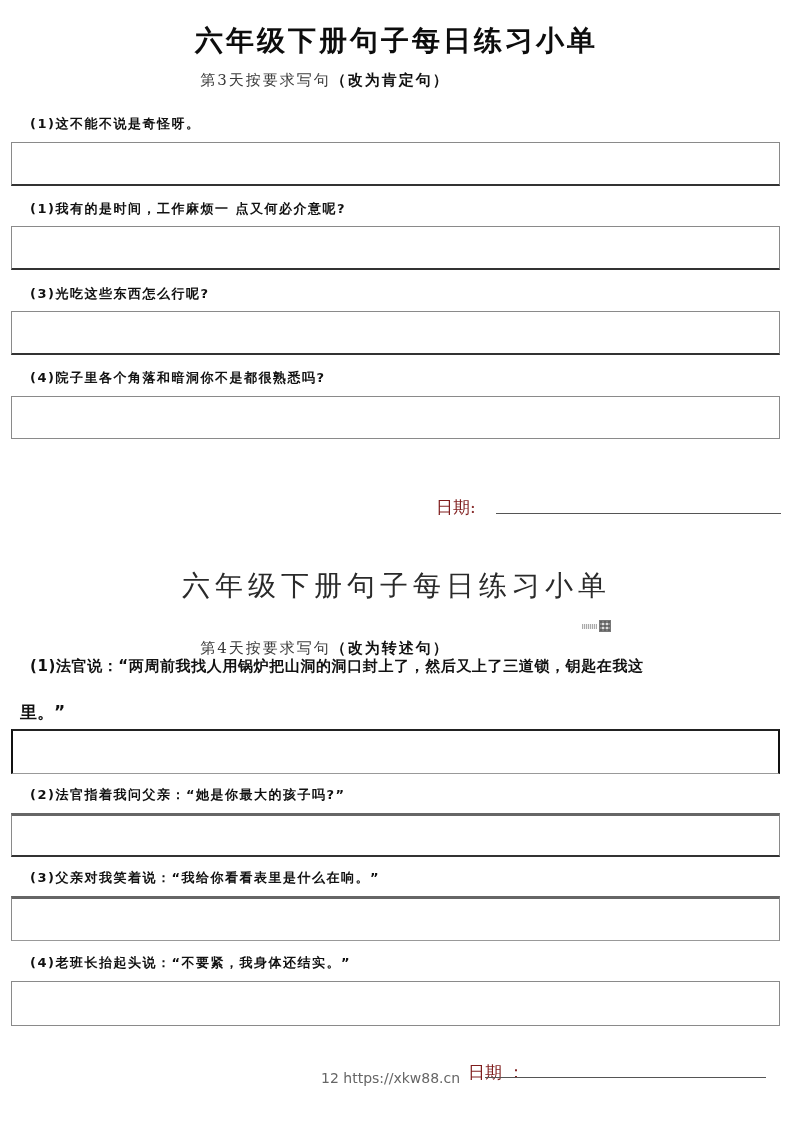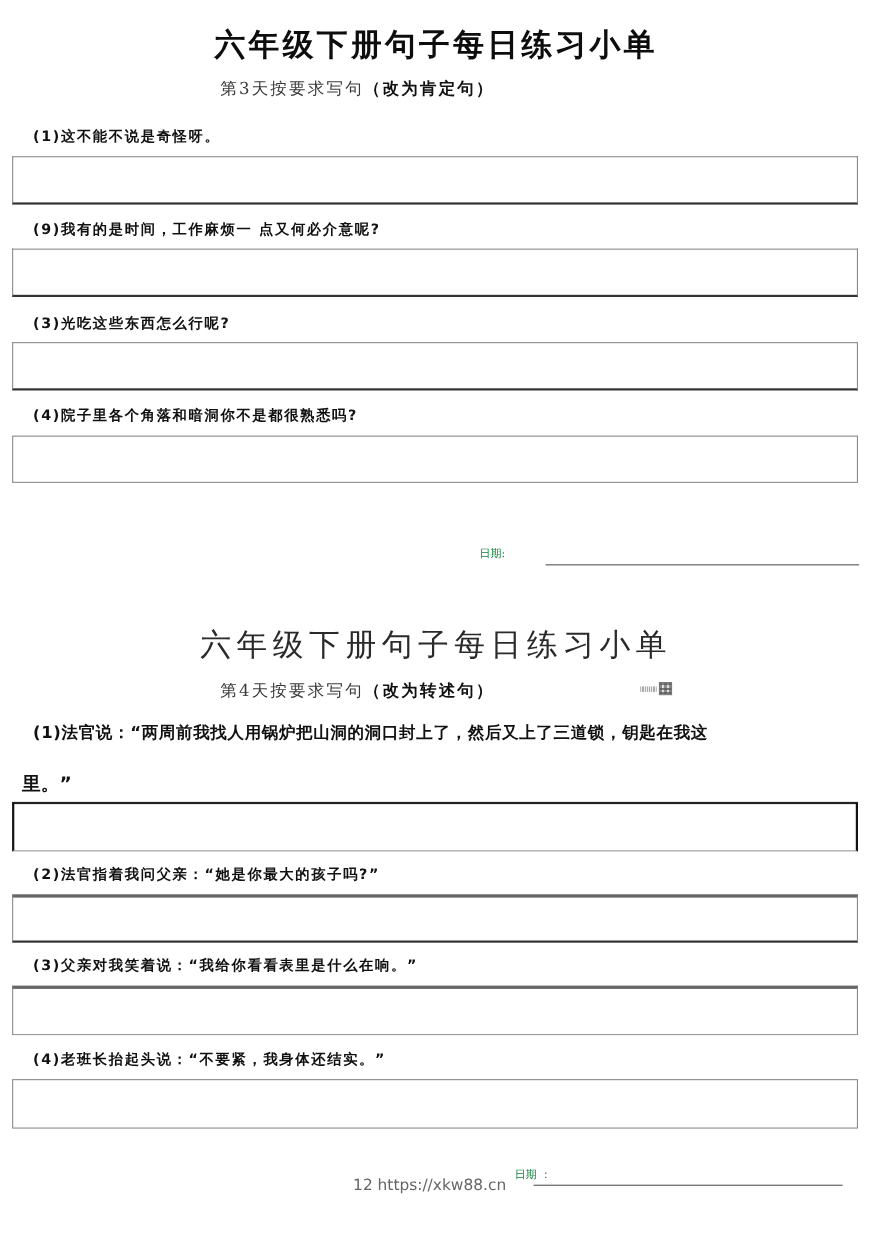--- a/index.html
+++ b/index.html
@@ -96,22 +96,22 @@
       border-bottom: 2px solid #333;
     }
     .box-e {
       border-top: 3px solid #666;
       border-left: 1px solid #8a8a8a;
       border-right: 1px solid #8a8a8a;
       border-bottom: 1px solid #999;
     }
     .date-label {
       font-family: "DejaVu Serif", serif;
-      font-size: 10px;
-      color: #15803d;
+      font-size: 17px;
+      color: #7f1d1d;
     }
     .date-line {
       height: 0;
       border-top: 1.5px solid #555;
     }
     .footer-url {
       font-family: "DejaVu Sans", sans-serif;
       font-size: 14px;
       color: #666;
     }
@@ -139,35 +139,35 @@
 
 <div class="abs title-bold" style="top:22px;">六年级下册句子每日练习小单</div>
 
 <div class="abs subtitle" style="top:71px;">
   <span class="plain">第3天按要求写句</span><span class="bold">（改为肯定句）</span>
 </div>
 
 <div class="abs question" style="top:115px;">(1)这不能不说是奇怪呀。</div>
 <div class="abs answer-box box-a" style="top:142px; height:44px;"></div>
 
-<div class="abs question" style="top:200px;">(9)我有的是时间，工作麻烦一 点又何必介意呢?</div>
+<div class="abs question" style="top:200px;">(1)我有的是时间，工作麻烦一 点又何必介意呢?</div>
 <div class="abs answer-box box-a" style="top:226px; height:44px;"></div>
 
 <div class="abs question" style="top:285px;">(3)光吃这些东西怎么行呢?</div>
 <div class="abs answer-box box-a" style="top:311px; height:44px;"></div>
 
 <div class="abs question" style="top:369px;">(4)院子里各个角落和暗洞你不是都很熟悉吗?</div>
 <div class="abs answer-box box-b" style="top:396px; height:43px;"></div>
 
 <div class="abs date-label" style="left:436px; top:496px;">日期:</div>
 <div class="abs date-line" style="left:496px; top:513px; width:285px;"></div>
 
 <div class="abs title-light" style="top:567px;">六年级下册句子每日练习小单</div>
 
-<div class="abs subtitle" style="top:619px;">
+<div class="abs subtitle" style="top:639px;">
   <span class="plain">第4天按要求写句</span><span class="bold">（改为转述句）</span>
 </div>
 
 <div class="abs qr-mark">
   <div class="qr-text"></div>
   <div class="qr-code"></div>
 </div>
 
 <div class="abs question wide" style="top:657px;">(1)法官说：“两周前我找人用锅炉把山洞的洞口封上了，然后又上了三道锁，钥匙在我这</div>
 <div class="abs question-cont" style="top:701px;">里。”</div>

